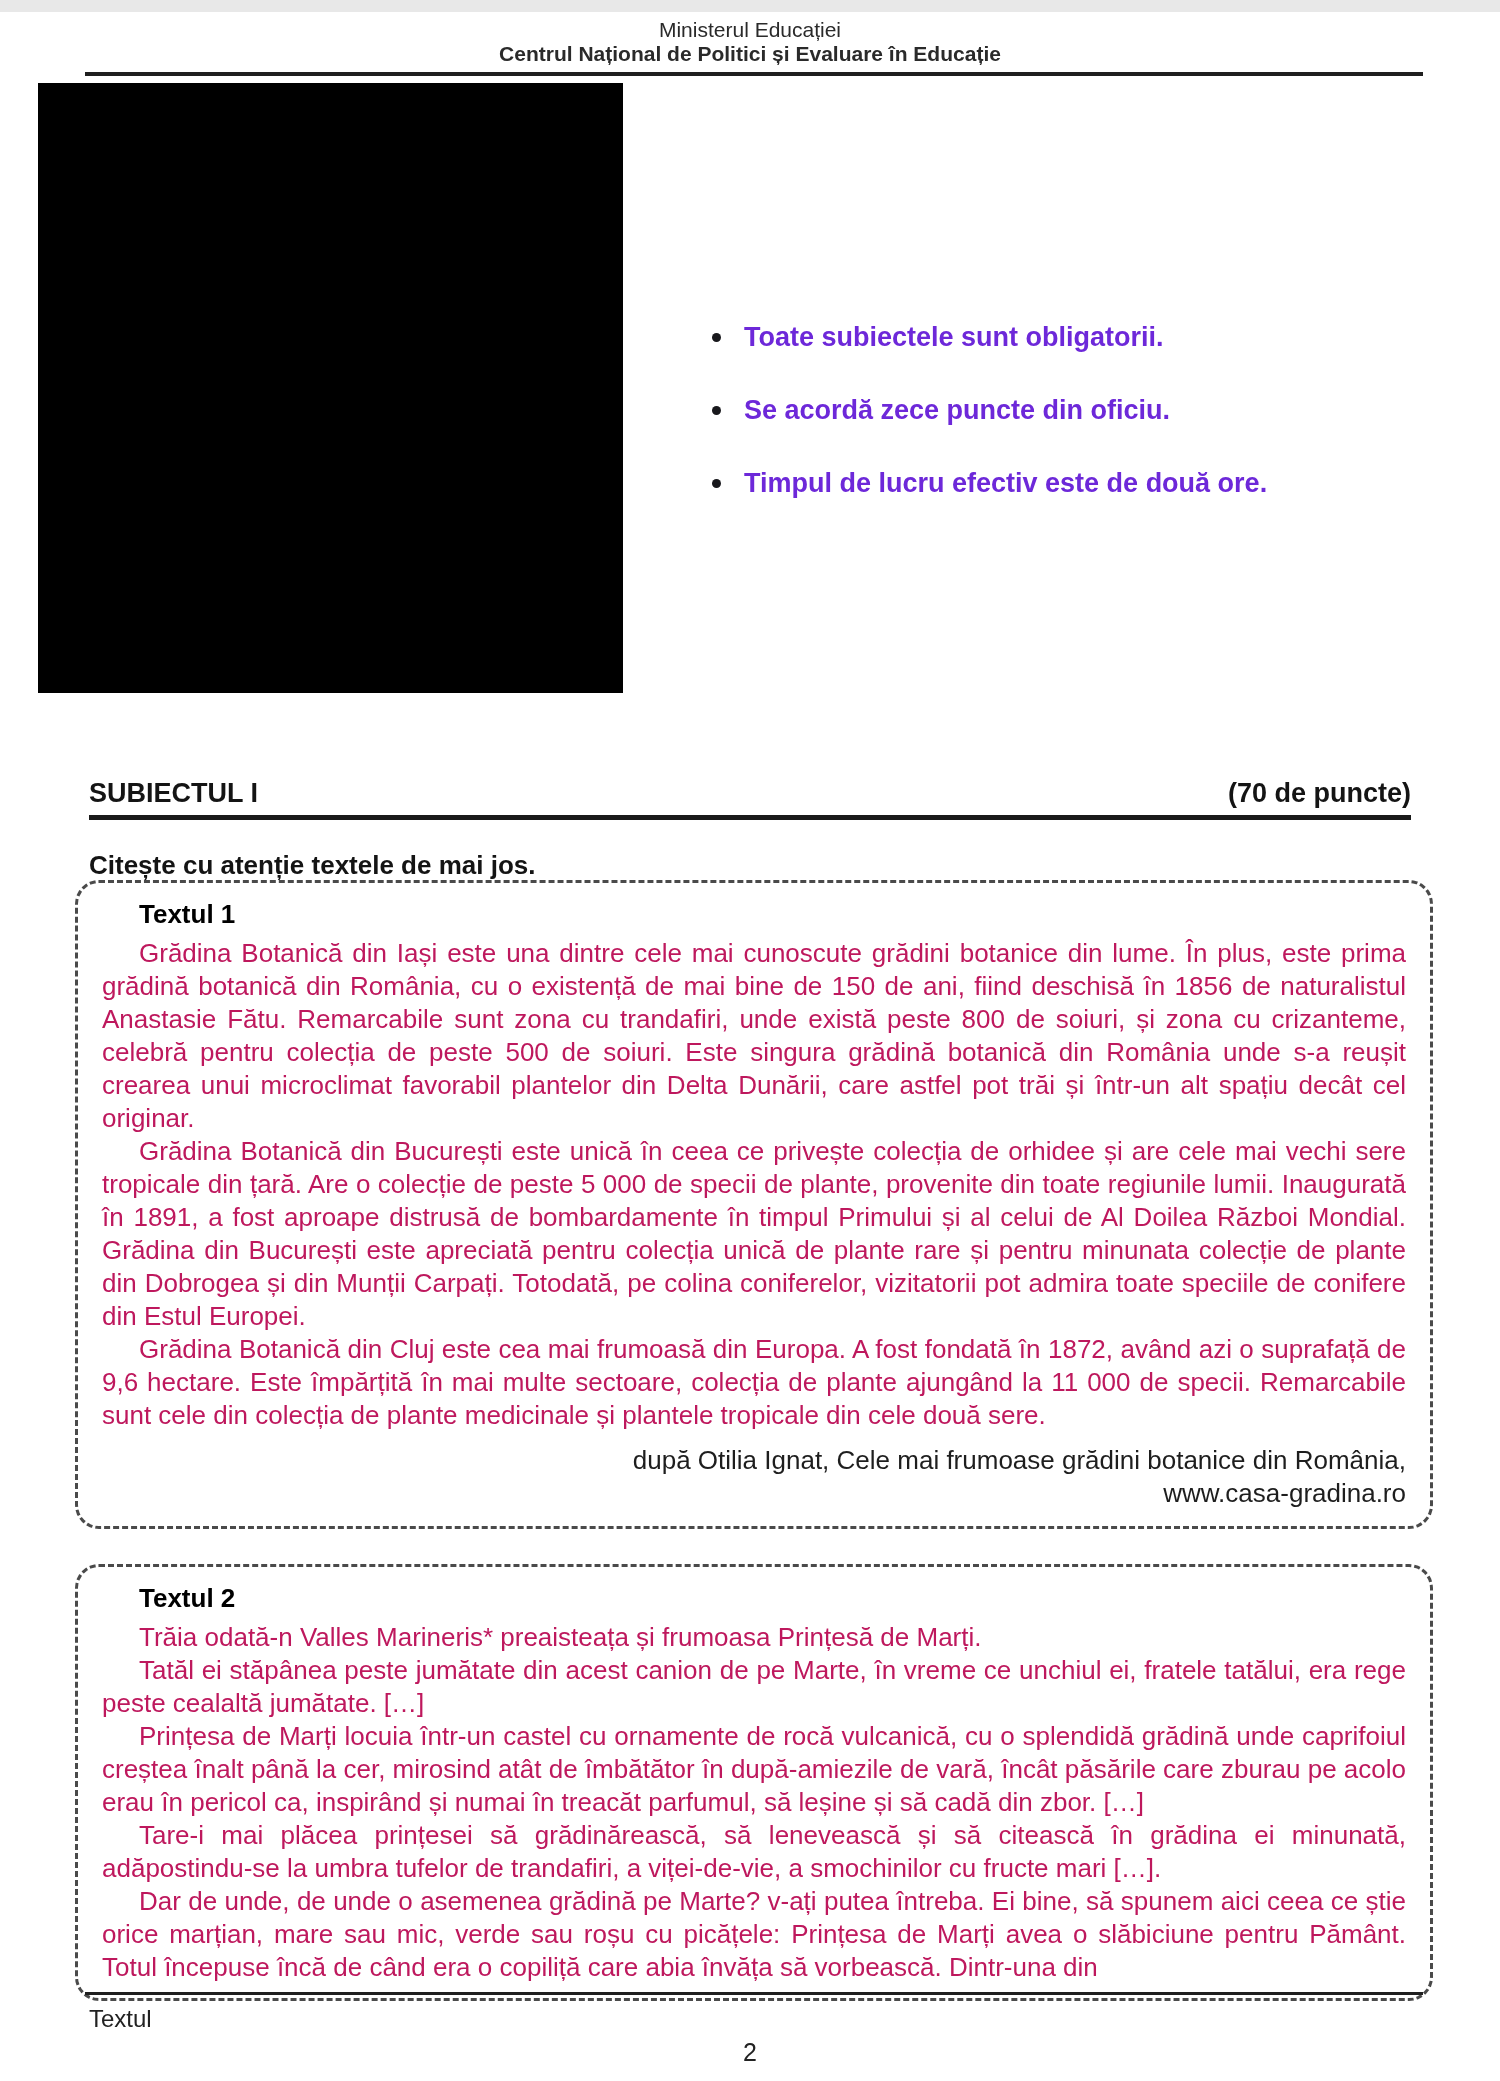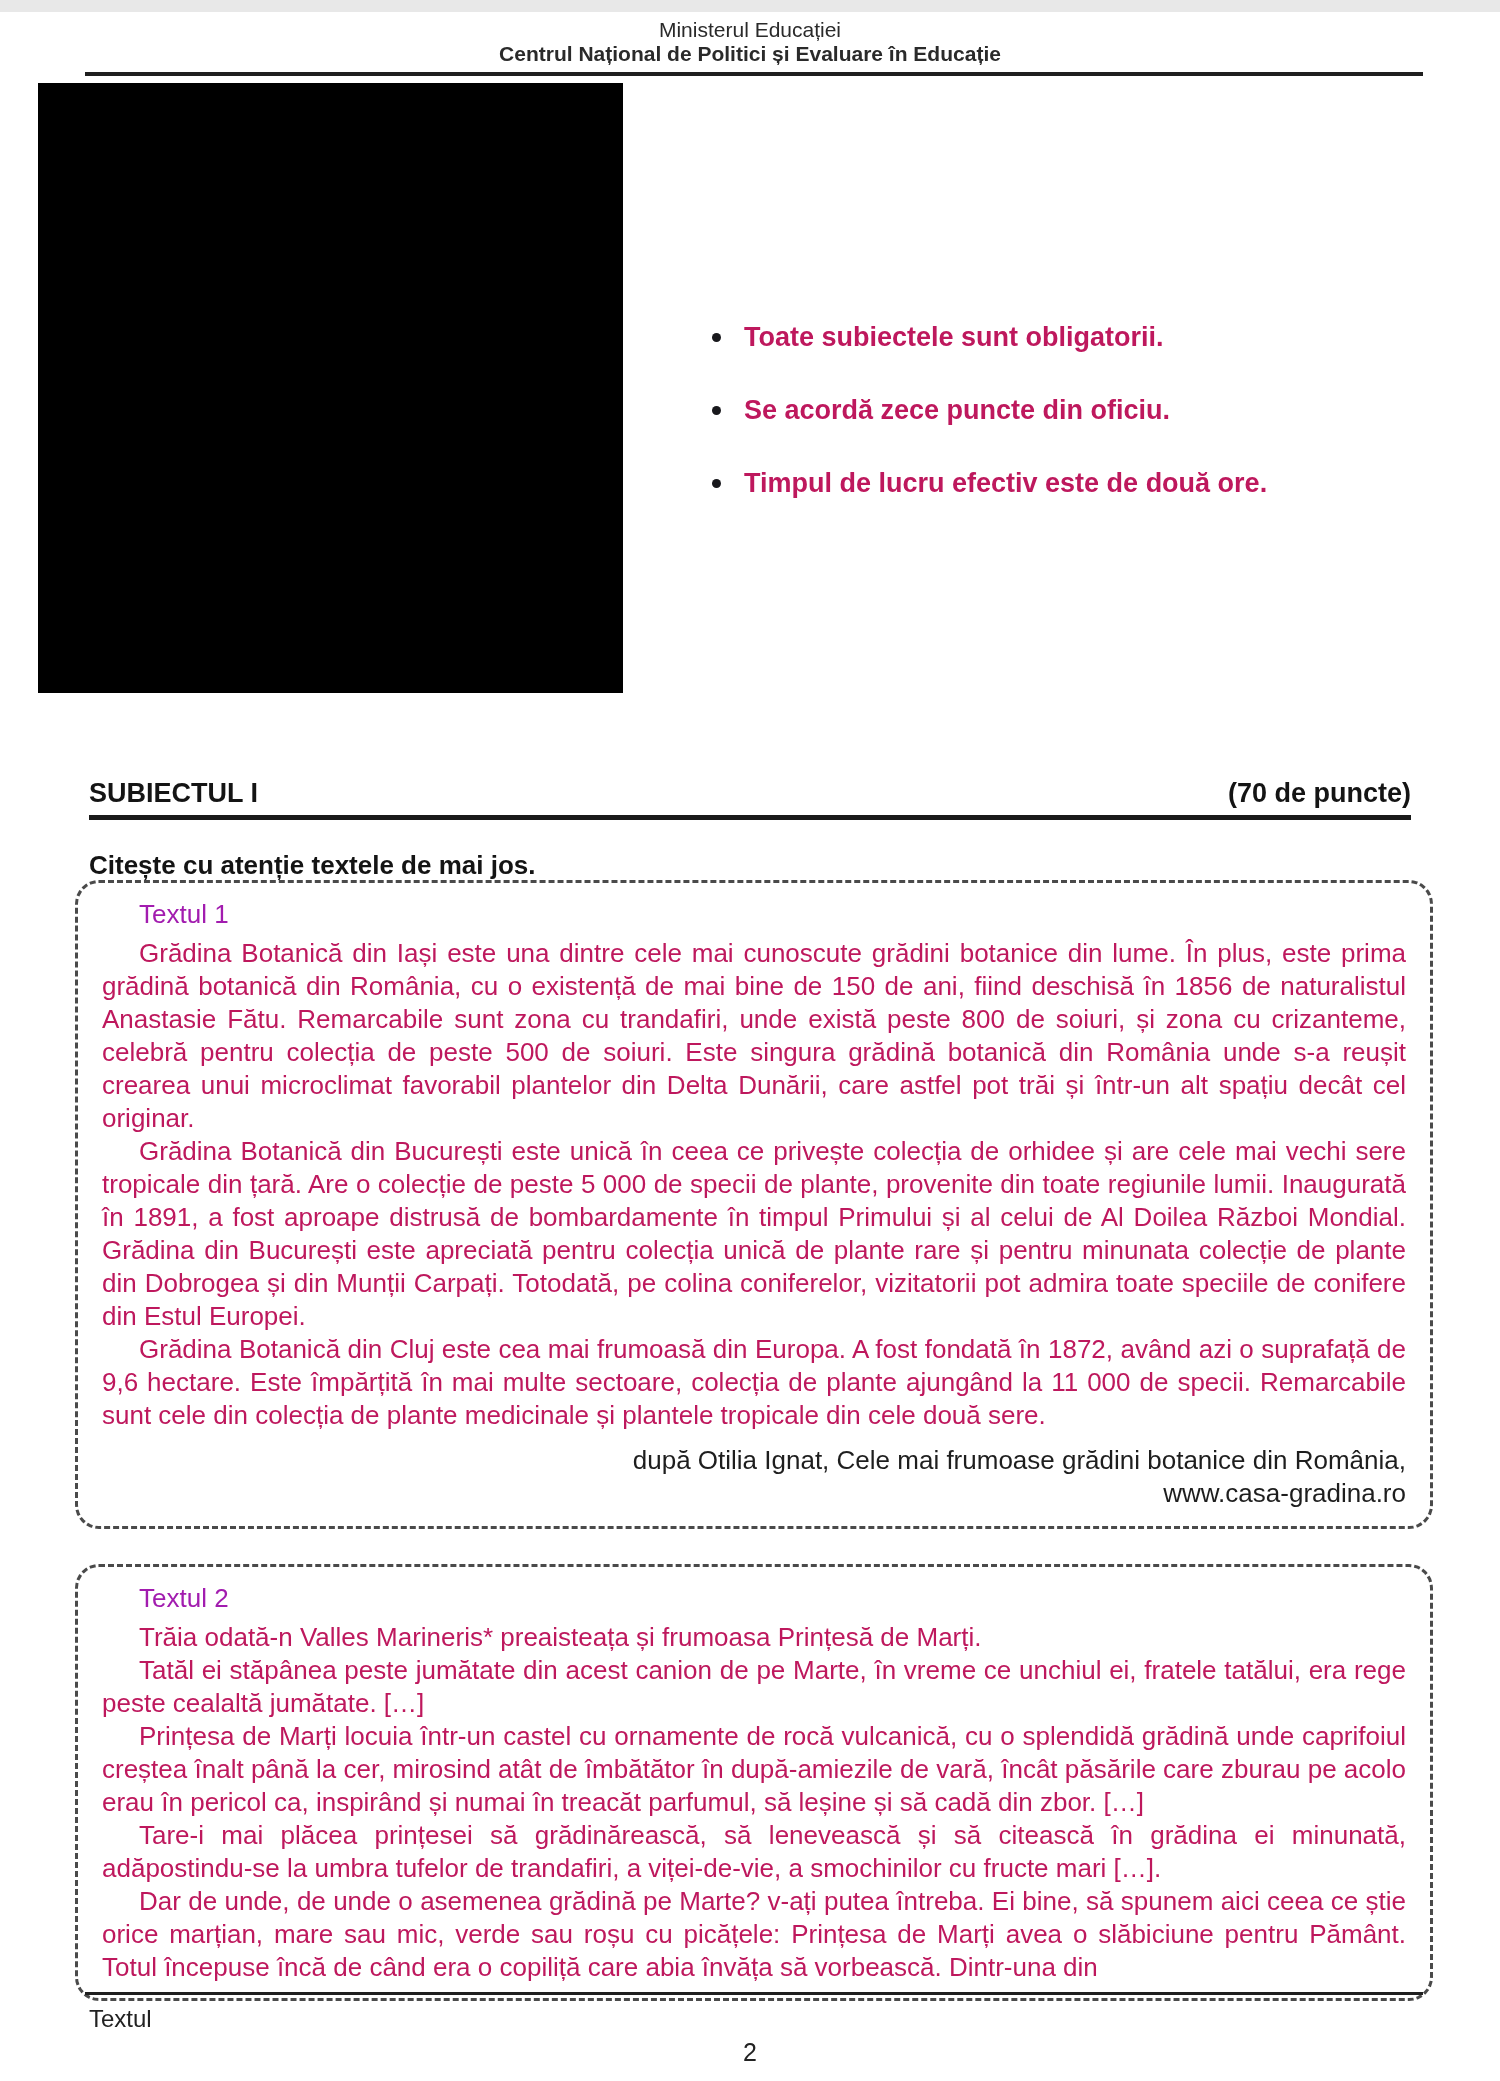--- a/index.html
+++ b/index.html
@@ -16,21 +16,21 @@
   .hdr-line{position:absolute;left:0;width:100%;text-align:center;font-size:21px;color:#2a2a2a;}
   .hdr-line1{top:6px;}
   .hdr-line2{top:30px;font-weight:bold;}
   .hdr-rule{position:absolute;left:85px;top:60px;width:1338px;height:4px;background:#1f1f1f;}
   
   .black-box{position:absolute;left:38px;top:71px;width:585px;height:610px;background:#000;}
   
   .instructions{position:absolute;left:706px;top:308px;width:720px;list-style:none;margin:0;padding:0;}
   .instructions li{
     position:relative;margin:0 0 39px 0;padding-left:38px;
-    font-weight:bold;font-size:27px;line-height:34px;color:#be185d;
+    font-weight:bold;font-size:27px;line-height:34px;color:#6d28d9;
   }
   .instructions li::before{
     content:"";position:absolute;left:6px;top:13px;width:9px;height:9px;border-radius:50%;background:#18181c;
   }
   
   .subject-row{
     position:absolute;left:89px;top:766px;width:1322px;
     display:flex;justify-content:space-between;align-items:flex-start;
     font-weight:bold;font-size:27px;color:#141414;
     border-bottom:5px solid #1a1a1a;padding-bottom:6px;
@@ -38,21 +38,21 @@
   .prompt{position:absolute;left:89px;top:838px;font-weight:bold;font-size:26px;color:#141414;}
   
   .dash-box{
     position:absolute;left:75px;width:1358px;
     box-sizing:border-box;
     border:3px dashed #4a4a4a;border-radius:24px;
     padding:12px 24px 14px 24px;
   }
   .box-text1{top:868px;min-height:649px;}
   .box-text2{top:1552px;min-height:423px;}
-  .box-label{font-weight:normal;font-size:26px;line-height:34px;margin:2px 0 6px 37px;color:#a21caf;}
+  .box-label{font-weight:bold;font-size:26px;line-height:34px;margin:2px 0 6px 37px;color:#000000;}
   .body-par{
     margin:0;font-size:26px;line-height:33px;
     text-align:justify;text-indent:37px;color:#be185d;
   }
   .attribution{margin-top:12px;text-align:right;font-size:26px;line-height:33px;color:#1e1e1e;}
   .attribution .it{}
   
   .footer-rule{position:absolute;left:85px;top:1980px;width:1338px;height:3px;background:#1f1f1f;}
   .footer-row{
     position:absolute;left:89px;top:1993px;width:1334px;

